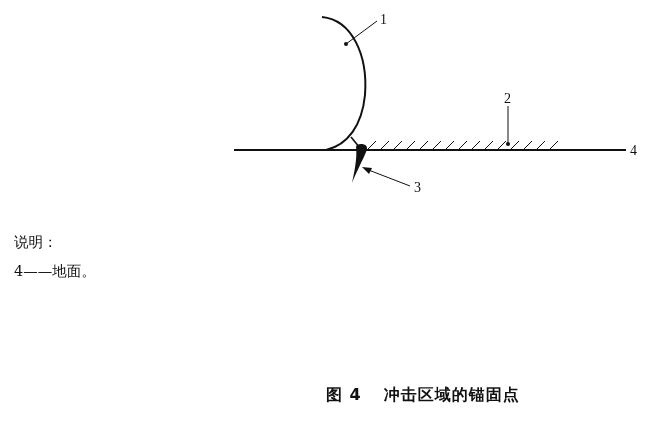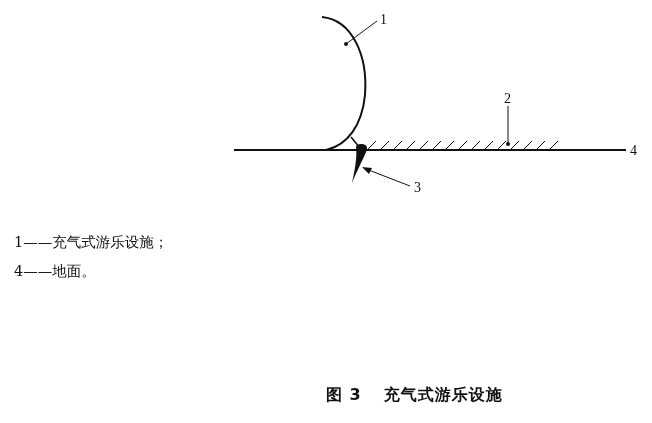--- a/index.html
+++ b/index.html
@@ -53,19 +53,19 @@
   <text class="lbl" x="504" y="103">2</text>
 
   <line x1="410" y1="186" x2="366" y2="169" stroke="#111" stroke-width="1"></line>
   <path d="M362 167 L372 168 L369 174 Z" fill="#111"></path>
   <text class="lbl" x="414" y="192">3</text>
 
   <text class="lbl" x="630" y="155">4</text>
 </svg>
 
 <div class="legend">
-  <div><span>1</span><span>——</span><span>充气式游乐设施；</span></div>
+  <div>说明：</div>
   <div><span>4</span><span>——</span><span>地面。</span></div>
 </div>
 
 <div class="caption">
-  <span class="num">图 3</span><span>充气式游乐设施</span>
+  <span class="num">图 4</span><span>冲击区域的锚固点</span>
 </div>
 
 </body></html>

